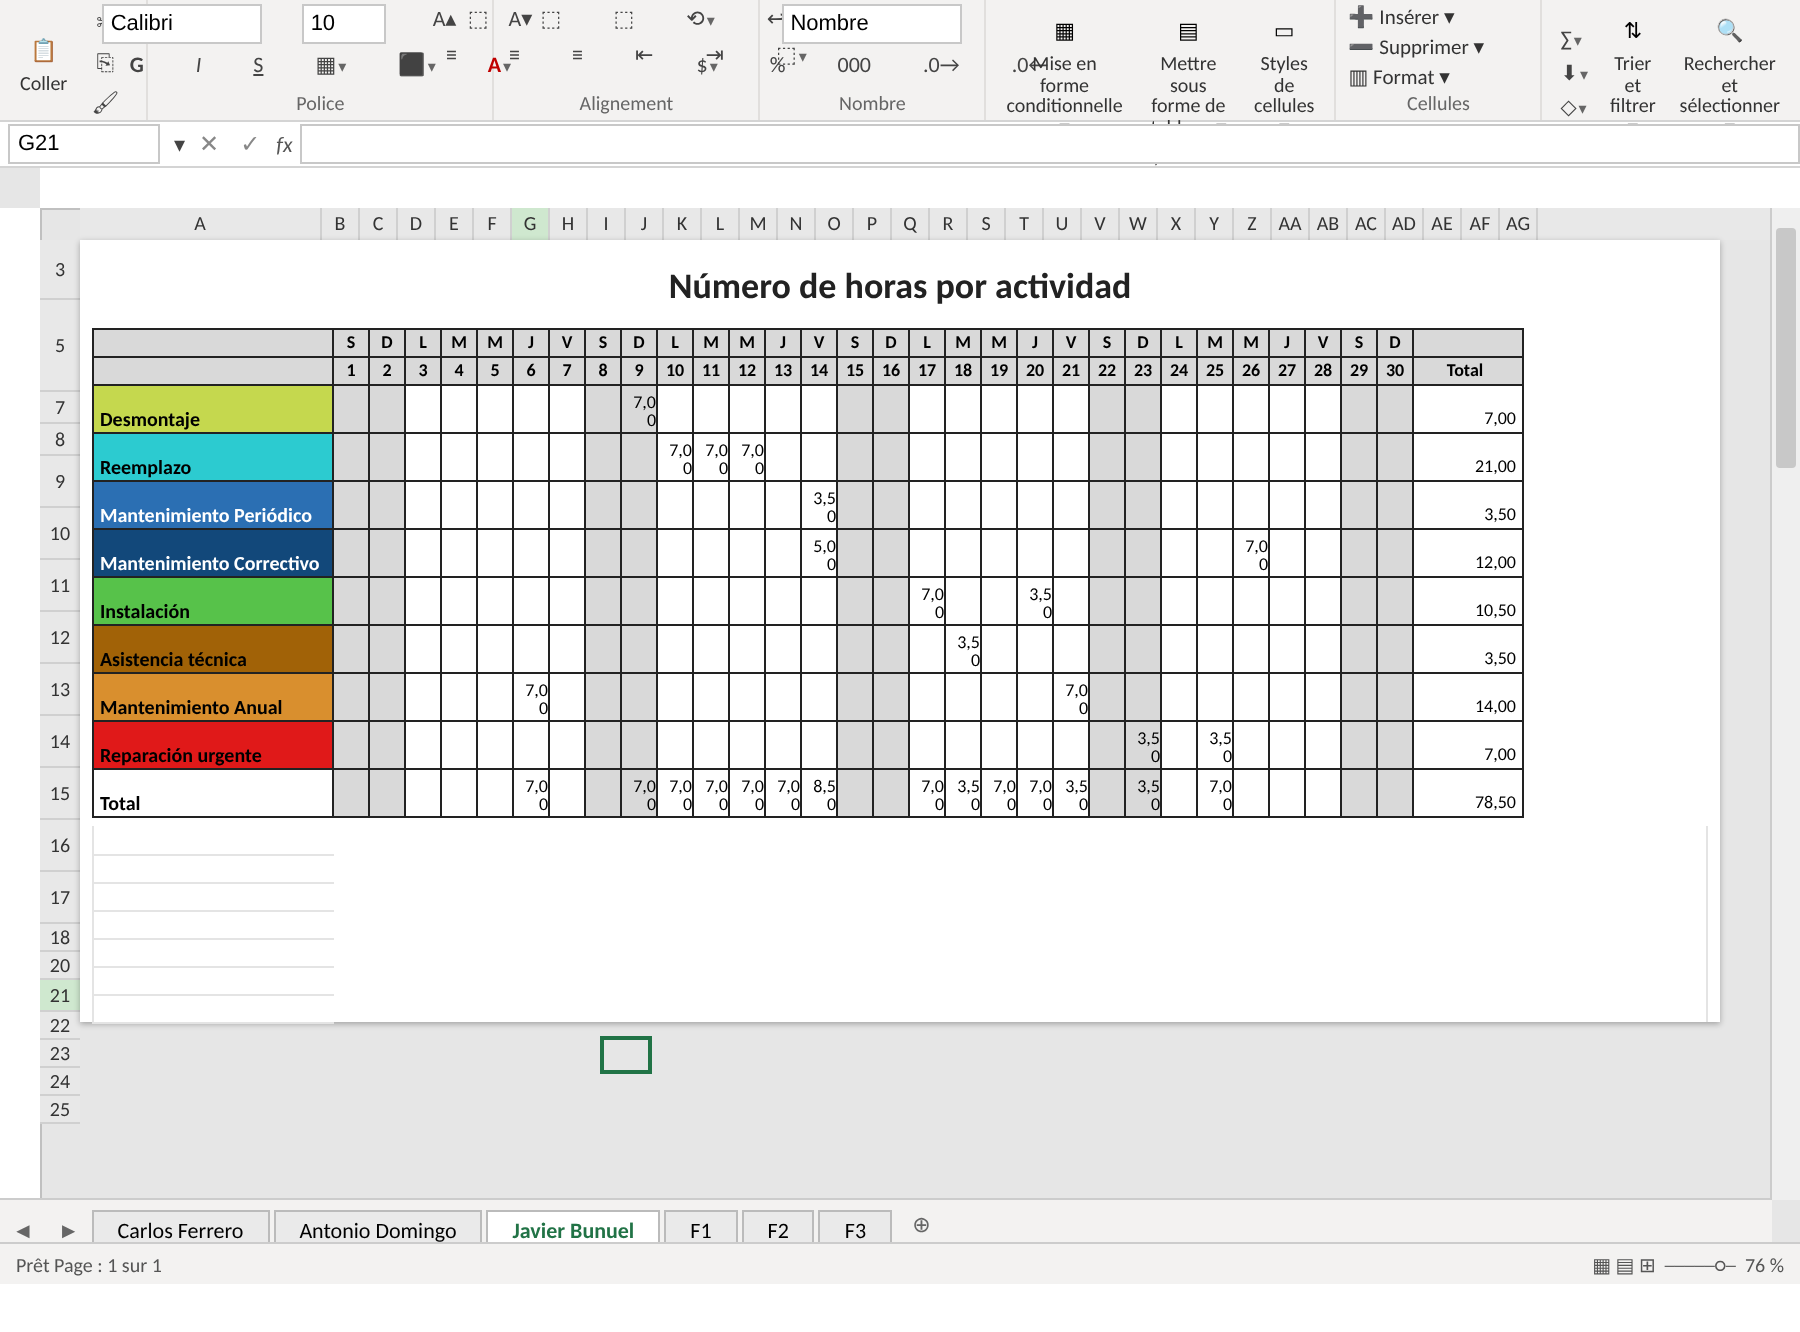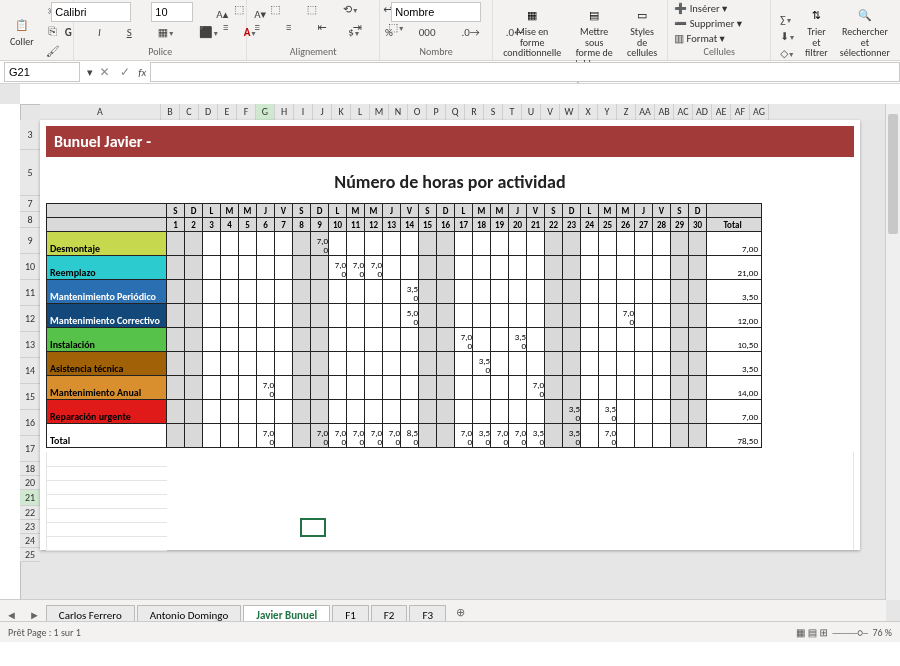--- a/index.html
+++ b/index.html
@@ -8,21 +8,21 @@
   .rgroup{border-right:1px solid #e1dfdd;padding:2px 6px 0 6px;display:flex;flex-direction:column;justify-content:space-between;}
   .rgroup .body{flex:1;display:flex;align-items:center;gap:4px;}
   .rgroup .label{text-align:center;color:#666;font-size:10px;padding:0 0 2px 0;white-space:nowrap;}
   .ico{width:16px;height:16px;display:inline-flex;align-items:center;justify-content:center;}
   .vbtn{display:flex;flex-direction:column;align-items:center;gap:1px;cursor:pointer;padding:2px 4px;}
   .vbtn .ico{width:22px;height:22px;}
   .vbtn .txt{font-size:10px;color:#333;line-height:1.05;text-align:center;}
   .fontname{border:1px solid #c8c8c8;background:#fff;width:72px;height:18px;font-size:11px;padding:0 3px;}
   .fontsize{border:1px solid #c8c8c8;background:#fff;width:34px;height:18px;font-size:11px;padding:0 3px;}
   .minibtn{padding:1px 3px;cursor:pointer;color:#444;}
-  .row{display:flex;align-items:flex-end;gap:20px;}
+  .row{display:flex;align-items:flex-start;gap:20px;}
   .col{display:flex;flex-direction:column;gap:2px;}
   .dd::after{content:"▾";font-size:8px;color:#666;margin-left:1px;}
   .sidelist{font-size:10.5px;color:#333;white-space:nowrap;}
   
   .fbar{display:flex;align-items:center;height:22px;border-bottom:1px solid #d4d4d4;background:#fff;}
   .namebox{width:66px;height:18px;border:1px solid #c8c8c8;margin:0 4px;padding:0 4px;font-size:11px;background:#fff;}
   .fxbtns span{color:#888;padding:0 4px;font-size:12px;}
   .fxlbl{font-style:italic;color:#555;padding:0 4px;}
   .fxinput{flex:1;height:18px;border:1px solid #c8c8c8;background:#fff;}
   
@@ -252,21 +252,20 @@
       <div style="height: 14px; line-height: 14px;">18</div>
       <div style="height: 14px; line-height: 14px;">20</div>
       <div style="height: 16px; line-height: 16px; background: rgb(207, 232, 207);">21</div>
       <div style="height: 14px; line-height: 14px;">22</div>
       <div style="height: 14px; line-height: 14px;">23</div>
       <div style="height: 14px; line-height: 14px;">24</div>
       <div style="height: 14px; line-height: 14px;">25</div>
     </div>
 
   <div class="page">
-    <div class="title-band">Bunuel Javier -</div>
     <div class="subtitle">Número de horas por actividad</div>
     <table class="act" id="acttable">
         <thead>
           <tr>
             <th class="lab"></th>
             <th class="d">S</th>
             <th class="d">D</th>
             <th class="d">L</th>
             <th class="d">M</th>
             <th class="d">M</th>

